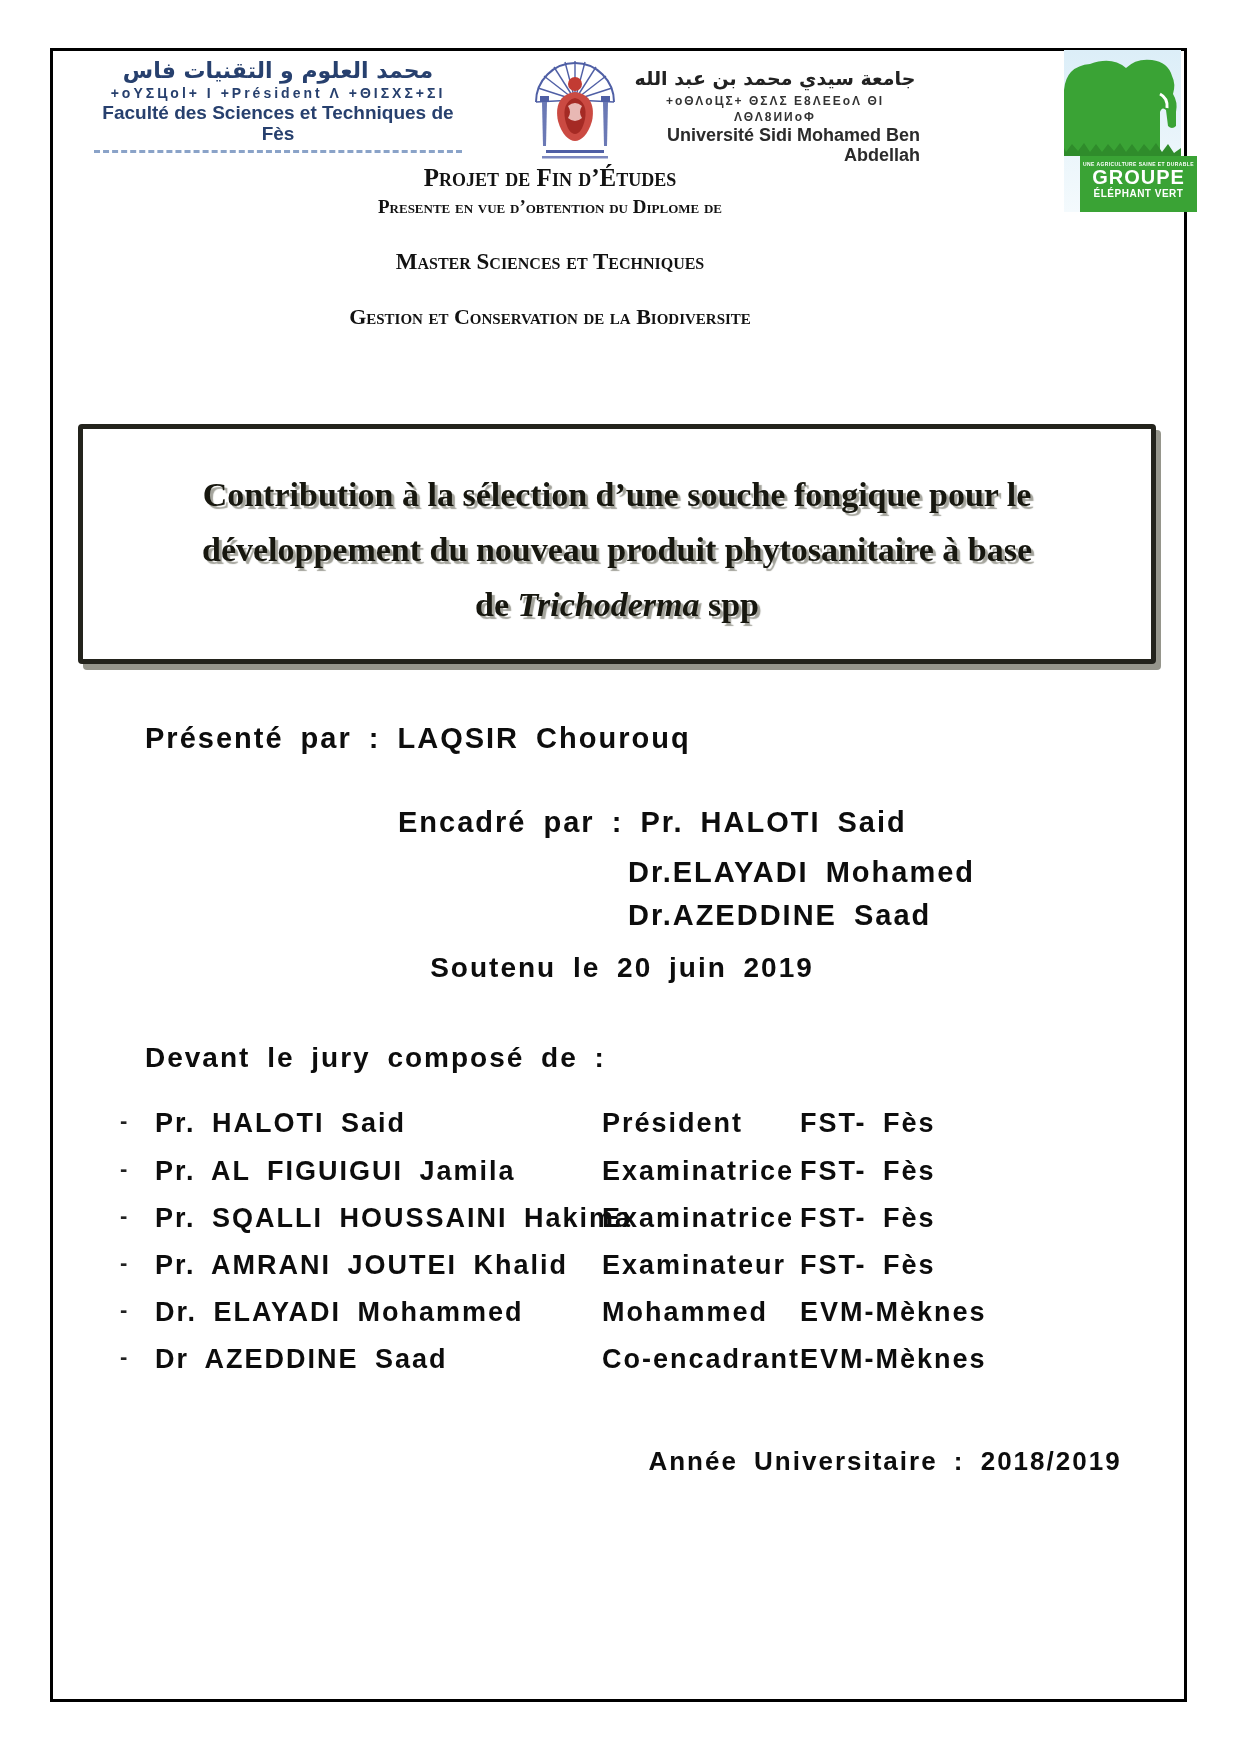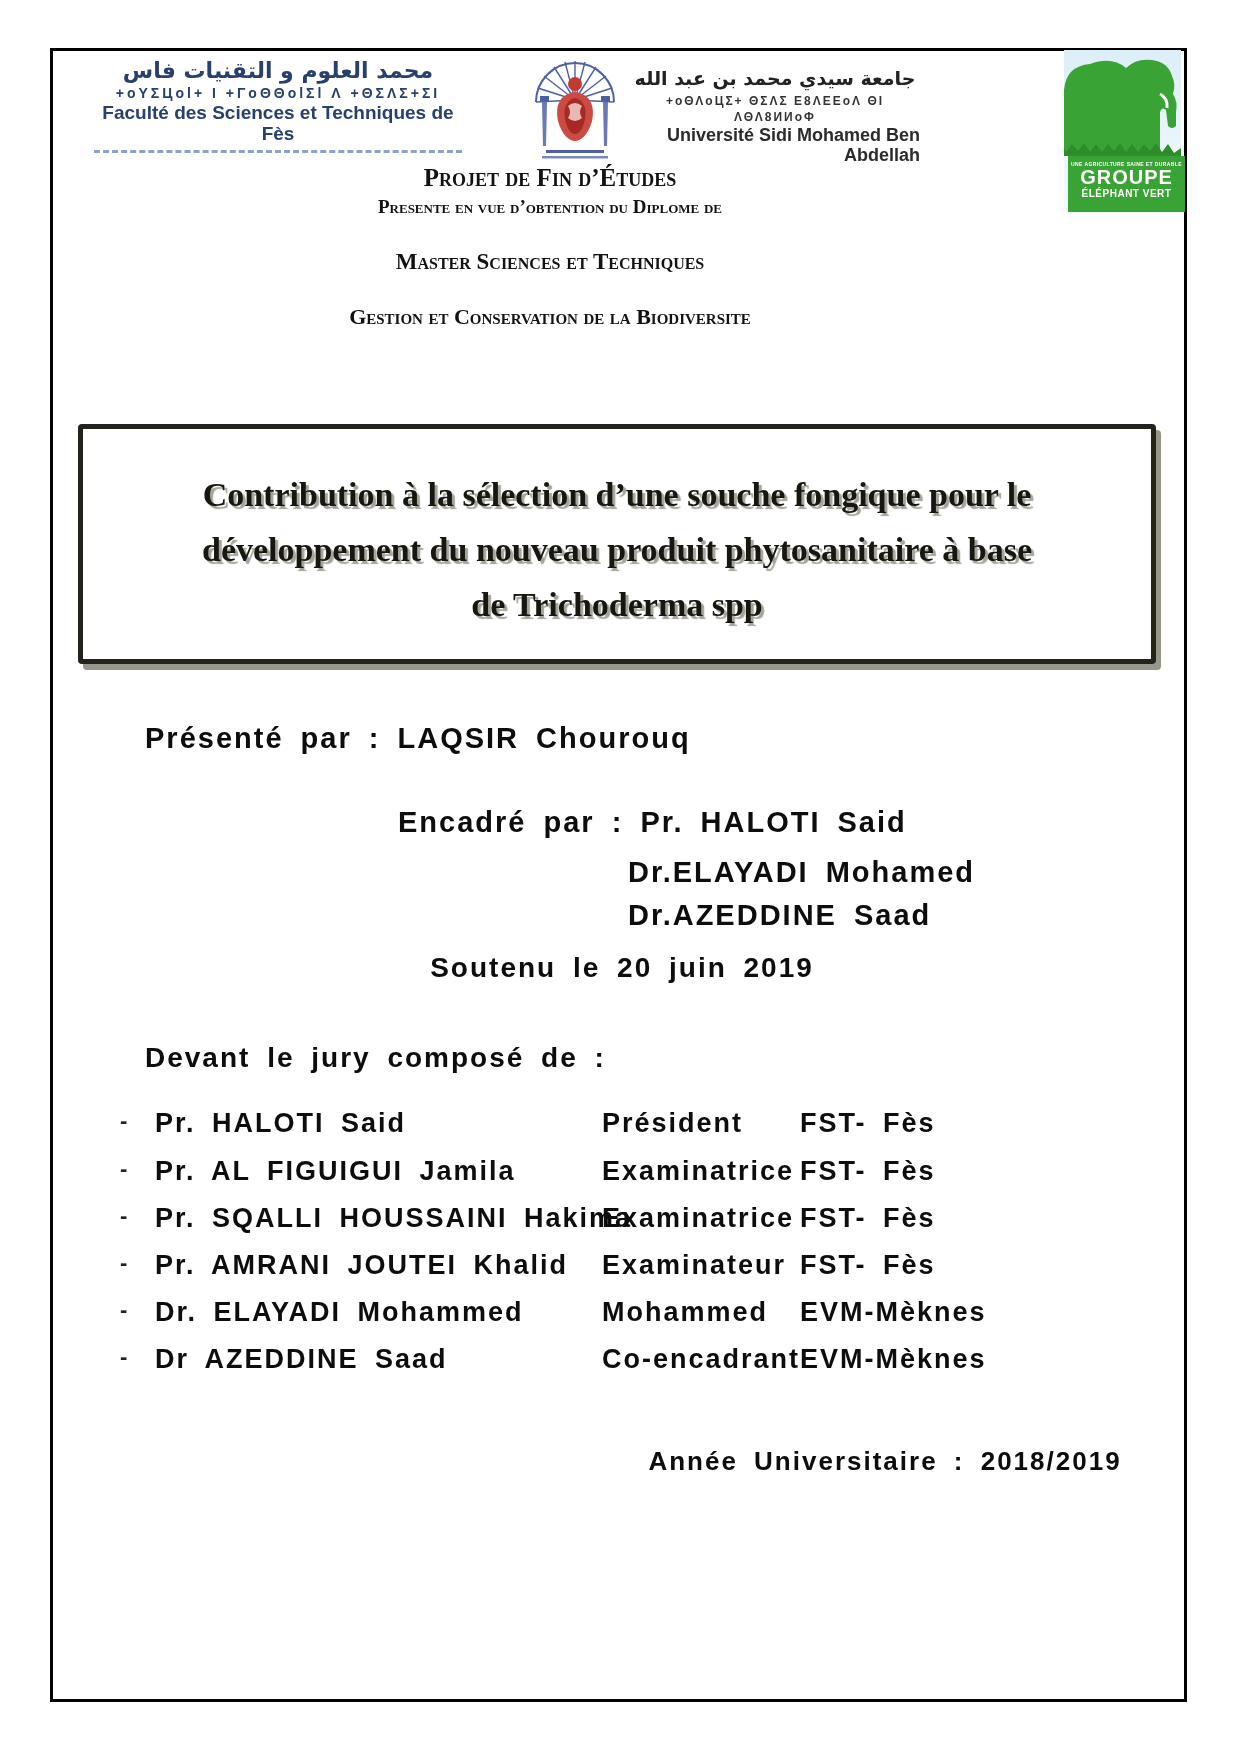--- a/index.html
+++ b/index.html
@@ -16,42 +16,42 @@
   .fst-dashes{margin:5px auto 0;width:368px;border-bottom:3px dashed #8aa3c8;height:1px;}
 
   .seal{position:absolute;left:528px;top:50px;width:94px;height:112px;}
 
   .usmba-block{position:absolute;left:630px;top:66px;width:290px;text-align:center;}
   .usmba-arabic{font-family:"DejaVu Sans",sans-serif;font-size:19px;font-weight:bold;color:#222;line-height:24px;}
   .usmba-tifinagh{font-size:12px;font-weight:bold;color:#333;letter-spacing:2px;line-height:16px;margin-top:3px;}
   .usmba-french{font-size:18px;font-weight:bold;color:#2b2b2b;line-height:20px;text-align:right;}
 
   .ev-logo{position:absolute;left:1064px;top:50px;width:117px;height:162px;background:linear-gradient(#dceef8,#f4fafd);}
-  .ev-band{position:absolute;left:4px;bottom:0;width:100%;height:56px;background:#3aa335;color:#fff;text-align:center;}
+  .ev-band{position:absolute;left:16px;bottom:0;width:100%;height:56px;background:#3aa335;color:#fff;text-align:center;}
   .ev-tagline{font-size:5px;font-weight:bold;letter-spacing:.4px;margin-top:5px;}
   .ev-groupe{font-size:20px;font-weight:800;letter-spacing:1px;line-height:21px;}
   .ev-vert{font-size:10px;font-weight:800;letter-spacing:.5px;}
 
   
   .degree{position:absolute;left:90px;top:164px;width:920px;text-align:center;
           font-family:"Liberation Serif",serif;font-weight:bold;color:#121212;
           font-variant:small-caps;}
   .deg1{font-size:25px;line-height:28px;}
   .deg2{font-size:19px;line-height:24px;margin-top:3px;}
   .deg3{font-size:23px;margin-top:30px;}
   .deg4{font-size:22px;margin-top:29px;}
 
   
   .title-box{position:absolute;left:78px;top:424px;width:1078px;height:240px;box-sizing:border-box;
              border:5px solid #23231c;border-radius:4px;background:#fff;
              box-shadow:5px 6px 0 #96968c;}
   .title-text{margin-top:38px;text-align:center;font-family:"Liberation Serif",serif;
               font-weight:bold;font-size:34px;line-height:55px;color:#17170f;
               text-shadow:3px 3px 1px #a4a49c;}
-  .title-text .it{}
+  .title-text .it{font-style:italic;}
 
   
   .hand{font-family:"Liberation Sans",sans-serif;font-weight:bold;color:#0d0d0d;
         letter-spacing:2px;word-spacing:7px;}
   .presented{position:absolute;left:145px;top:722px;font-size:29px;}
   .encadre{position:absolute;left:398px;top:806px;font-size:29px;}
   .sup2{position:absolute;left:628px;top:856px;font-size:29px;}
   .sup3{position:absolute;left:628px;top:899px;font-size:29px;}
   .soutenu{position:absolute;left:90px;top:952px;width:1064px;text-align:center;font-size:28px;}
   .devant{position:absolute;left:145px;top:1042px;font-size:28px;}
@@ -66,21 +66,21 @@
   .annee{position:absolute;left:615px;top:1446px;width:540px;text-align:center;font-size:26px;}
 </style>
 </head>
 <body>
 
 <div class="sheet">
   <div class="page-border"></div>
 
   <div class="fst-block">
     <div class="fst-arabic">محمد العلوم و التقنيات فاس</div>
-    <div class="fst-tifinagh">+oYΣЦol+ I +ΓoΘΘolΣl Λ +ΘΣΛΣ+ΣΙ</div>
+    <div class="fst-tifinagh">+oYΣЦol+ I +Président Λ +ΘΙΣΧΣ+ΣΙ</div>
     <div class="fst-french">Faculté des Sciences et Techniques de Fès</div>
     <div class="fst-dashes"></div>
   </div>
 
   <div class="seal">
     <svg width="94" height="112" viewBox="0 0 94 112">
       <g stroke="#4f5fa5" stroke-width="1.4" fill="none">
         <path d="M8 52 A39 39 0 0 1 86 52" stroke-width="2"></path>
         <line x1="47" y1="50" x2="8" y2="52"></line>
           <line x1="47" y1="50" x2="10" y2="38"></line>

